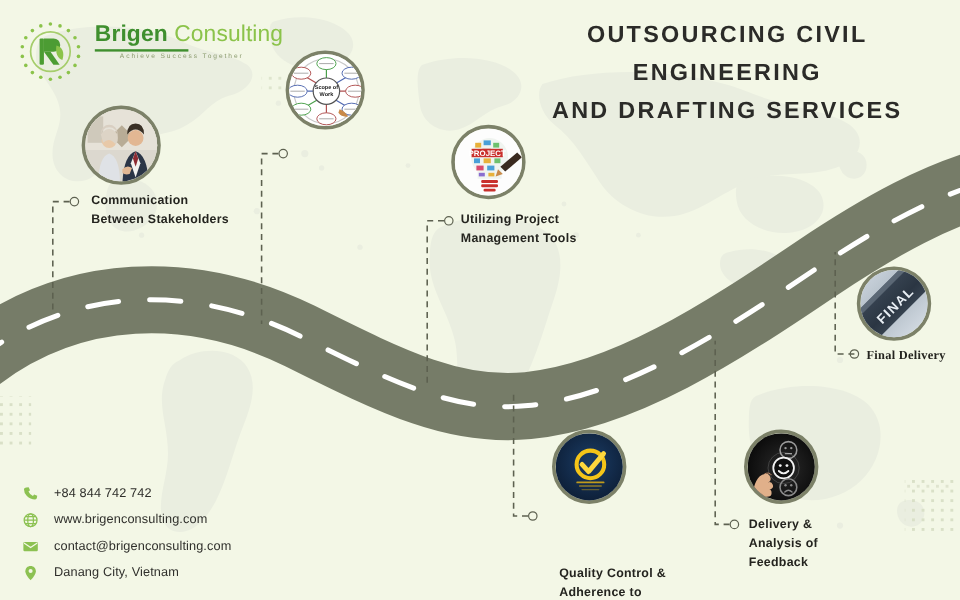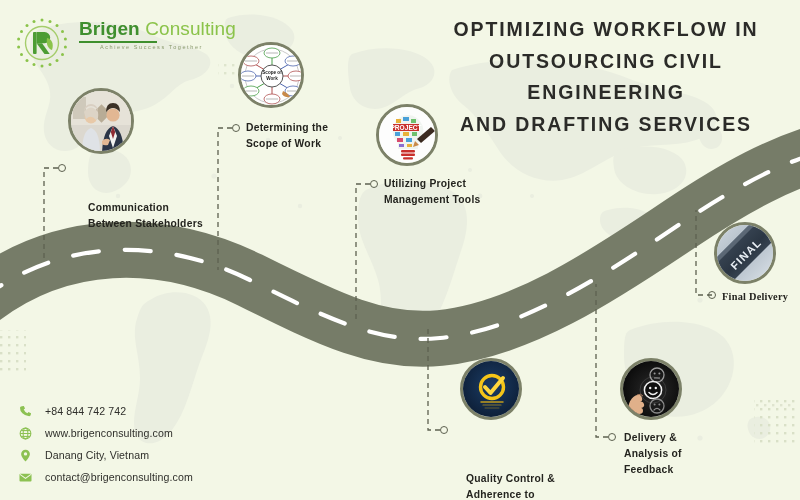--- a/index.html
+++ b/index.html
@@ -195,21 +195,20 @@
       <div class="logo-title">
         <span class="b1">Brigen</span>
         <span class="b2">Consulting</span>
       </div>
       <div class="logo-rule"></div>
       <div class="logo-tag">Achieve Success Together</div>
     </div>
   </div>
 
   <div class="title">
-    <span>Optimizing Workflow in</span>
     <span>Outsourcing Civil Engineering</span>
     <span>and Drafting Services</span>
   </div>
 
   <div class="step-icon" style="left:68px;top:88px;width:66px;height:66px;">
     <svg width="62" height="62" viewBox="0 0 62 62">
       <rect width="62" height="62" fill="#dcd8cf"></rect>
       <rect x="0" y="0" width="62" height="34" fill="#e6e2d8"></rect>
       <rect x="24" y="16" width="13" height="13" fill="#b8ac96" transform="rotate(45 30.5 22.5)"></rect>
       <rect x="2" y="6" width="13" height="22" fill="#cfc9bb"></rect>
@@ -220,21 +219,21 @@
       <path d="M11,62 q0,-22 9,-25 q9,3 9,25 z" fill="#dfe2e6"></path>
 
       <circle cx="42" cy="24" r="6.6" fill="#e2b793"></circle>
       <path d="M35,21 q7,-8 14,0 q0,-9 -7,-9 q-7,0 -7,9 z" fill="#3a3026"></path>
       <path d="M31,62 q1,-24 11,-27 q10,3 11,27 z" fill="#2b3547"></path>
       <path d="M42,35 l4,10 l-4,12 l-4,-12 z" fill="#f2f2f0"></path>
       <path d="M42,35 l2.2,6 l-2.2,7 l-2.2,-7 z" fill="#8e2b33"></path>
       <path d="M31,50 q4,-4 8,-1 l-2,5 q-4,1 -6,-1 z" fill="#e2b793"></path>
     </svg>
   </div>
-  <div class="step-label" style="left:88px;top:160px;margin-top:40px;">Communication
+  <div class="step-label" style="left:76px;top:160px;">Communication
 Between Stakeholders</div>
   <div class="ring" style="left:58px;top:164px;"></div>
 
   <div class="step-icon" style="left:238px;top:42px;width:66px;height:66px;">
     <svg width="62" height="62" viewBox="0 0 62 62">
       <rect width="62" height="62" fill="#ffffff"></rect>
       <circle cx="31" cy="31" r="27" fill="none" stroke="#c9c9c9" stroke-width="1"></circle>
       <g stroke-width="1" fill="none">
         <path d="M31,22 L31,10" stroke="#4aa04a"></path>
         <path d="M24,25 L12,18" stroke="#b05050"></path>
@@ -264,22 +263,20 @@
           <line x1="46" y1="46" x2="58" y2="46"></line>
         <line x1="49" y1="31" x2="61" y2="31"></line>
           <line x1="46" y1="16" x2="58" y2="16"></line>
       </g>
       <circle cx="31" cy="31" r="11" fill="#ffffff" stroke="#555" stroke-width="1"></circle>
       <text x="31" y="29" font-size="4.6" font-family="Liberation Sans, sans-serif" font-weight="bold" text-anchor="middle" fill="#222">Scope of</text>
       <text x="31" y="35" font-size="4.6" font-family="Liberation Sans, sans-serif" font-weight="bold" text-anchor="middle" fill="#222">Work</text>
       <path d="M42,46 q5,2 7,6 q-5,1 -8,-3 z" fill="#c98a4a"></path>
     </svg>
   </div>
-  <div class="step-label" style="left:246px;top:120px;">Determining the
-Scope of Work</div>
   <div class="ring" style="left:232px;top:124px;"></div>
 
   <div class="step-icon" style="left:376px;top:104px;width:62px;height:62px;">
     <svg width="58" height="58" viewBox="0 0 58 58">
       <rect width="58" height="58" fill="#fdfdfd"></rect>
       <path d="M29,8 a16,16 0 0 1 10,28 l0,6 l-20,0 l0,-6 a16,16 0 0 1 10,-28 z" fill="#f0f4f0"></path>
       <g>
         <rect x="17" y="12" width="5" height="4" fill="#e8b13a"></rect>
         <rect x="24" y="10" width="6" height="4" fill="#4aa0d8"></rect>
         <rect x="32" y="12" width="5" height="4" fill="#6ec06e"></rect>
@@ -410,31 +407,31 @@
           <line x1="1.4" y1="8" x2="14.6" y2="8"></line>
           <line x1="2.6" y1="4.4" x2="13.4" y2="4.4"></line>
           <line x1="2.6" y1="11.6" x2="13.4" y2="11.6"></line>
         </svg>
       </span>
       <span class="ctxt">www.brigenconsulting.com</span>
     </div>
     <div class="crow">
       <span class="cico">
         <svg width="13" height="13" viewBox="0 0 16 16" fill="#8cc152">
+          <rect x="0.6" y="3.4" width="14.8" height="9.4" rx="1.2"></rect>
+          <path d="M1.2,4.2 L8,9 L14.8,4.2" fill="none" stroke="#f3f7e6" stroke-width="1.3"></path>
+        </svg>
+      </span>
+      <span class="ctxt">contact@brigenconsulting.com</span>
+    </div>
+    <div class="crow">
+      <span class="cico">
+        <svg width="13" height="13" viewBox="0 0 16 16" fill="#8cc152">
           <path d="M8,0.8 C4.9,0.8 2.6,3.1 2.6,6.2 C2.6,10.2 8,15.4 8,15.4 C8,15.4 13.4,10.2 13.4,6.2
                    C13.4,3.1 11.1,0.8 8,0.8 Z"></path>
           <circle cx="8" cy="6" r="2.1" fill="#f3f7e6"></circle>
         </svg>
       </span>
       <span class="ctxt">Danang City, Vietnam</span>
     </div>
-    <div class="crow">
-      <span class="cico">
-        <svg width="13" height="13" viewBox="0 0 16 16" fill="#8cc152">
-          <rect x="0.6" y="3.4" width="14.8" height="9.4" rx="1.2"></rect>
-          <path d="M1.2,4.2 L8,9 L14.8,4.2" fill="none" stroke="#f3f7e6" stroke-width="1.3"></path>
-        </svg>
-      </span>
-      <span class="ctxt">contact@brigenconsulting.com</span>
-    </div>
   </div>
 
 </div>
 
 </body></html>

